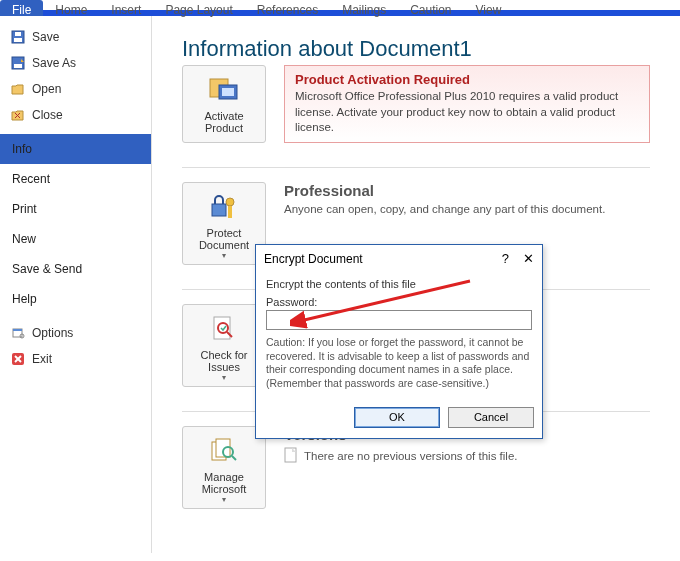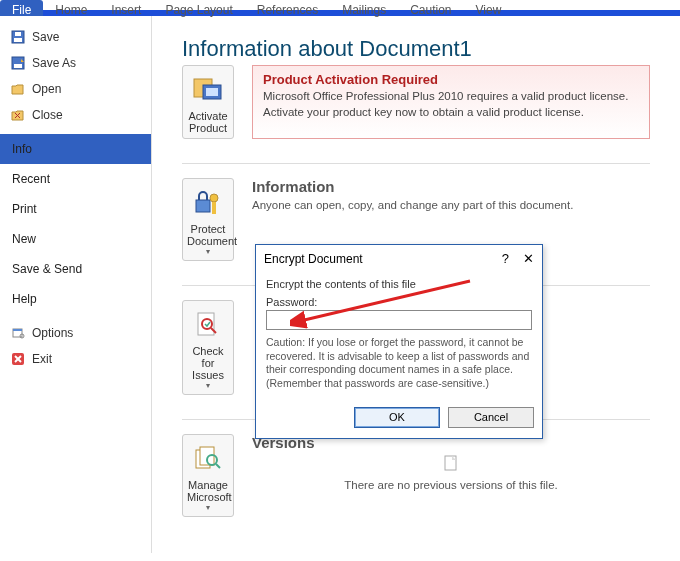--- a/index.html
+++ b/index.html
@@ -16,34 +16,34 @@
 .side-item.selected { background: #3060c0; color: #fff; position: relative; }
 .side-item.selected::after { content:""; position:absolute; right:-8px; top:50%; transform:translateY(-50%); border:8px solid transparent; border-left-color:#3060c0; }
 .side-item.plain { padding: 8px 12px; color:#222; }
 .side-item .icon { width: 16px; height: 16px; display:flex; align-items:center; justify-content:center; }
 .side-sep { height: 6px; }
 
 .content { flex: 1; padding: 20px 30px 20px 30px; overflow: hidden; }
 h1 { font-size: 22px; font-weight: normal; color: #0c4a6e; margin-bottom: 3px; }
 
 .section { display: flex; gap: 18px; margin-bottom: 24px; }
-.big-btn { width: 52px; border:1px solid #ccc; border-radius:3px; padding:6px 4px 4px 4px; text-align:center; font-size:11px; color:#333; background:#f7f7f7; cursor:pointer; }
+.big-btn { width: 84px; border:1px solid #ccc; border-radius:3px; padding:6px 4px 4px 4px; text-align:center; font-size:11px; color:#333; background:#f7f7f7; cursor:pointer; }
 .big-btn .bicon { height:36px; display:flex; align-items:center; justify-content:center; margin-bottom:2px; }
 .big-btn .drop { font-size:8px; color:#666; }
 
 .activation { border:1px solid #e8a0a0; background:linear-gradient(#fdeaea,#fff); padding:6px 10px; }
 .act-title { color:#b02020; font-weight:bold; font-size:13px; margin-bottom:2px; }
 .act-text { font-size:11.5px; color:#444; line-height:1.35; }
 
 .sec-title { font-size:15px; color:#555; font-weight:600; margin-bottom:4px; }
 .sec-desc { font-size:11.5px; color:#555; }
 
 .line { border-top:1px solid #ddd; margin:0 0 14px 0; }
 
-.versions-row { display:flex; align-items:center; gap:6px; font-size:11.5px; color:#555;flex-direction:column; }
+.versions-row { display:flex; align-items:center; gap:6px; font-size:11.5px; color:#555; }
 
 .dialog { position:absolute; left:255px; top:244px; width:288px; background:#fff; border:1px solid #2a5fa8; box-shadow:2px 2px 6px rgba(0,0,0,.2); }
 .dlg-title { display:flex; align-items:center; justify-content:space-between; padding:6px 8px; font-size:12px; }
 .dlg-title .right { display:flex; gap:14px; font-size:13px; }
 .dlg-body { padding:6px 10px 10px 10px; font-size:11px; color:#333; }
 .dlg-body input { width:100%; height:20px; border:1px solid #888; padding:0 4px; font-size:11px; margin:2px 0 6px 0; }
 .dlg-caution { font-size:10.5px; color:#555; line-height:1.3; }
 .dlg-btns { display:flex; justify-content:flex-end; gap:8px; padding:6px 8px 10px 0; }
 .dlg-btns button { width:86px; height:21px; font-size:11px; border:1px solid #888; background:#eee; cursor:pointer; }
 .dlg-btns button.primary { border:1px solid #2a5fa8; background:#eaf2fb; box-shadow:0 0 0 1px #7aa8e0 inset;}
@@ -165,21 +165,21 @@
               <rect x="4" y="12" width="14" height="12" fill="#5b8bd4" stroke="#2a4f90"></rect>
               <path d="M7 12 v-4 a4 4 0 0 1 8 0 v4" fill="none" stroke="#2a4f90" stroke-width="2"></path>
               <circle cx="22" cy="10" r="4" fill="#f0c040" stroke="#b8903a"></circle>
               <rect x="20" y="14" width="4" height="12" fill="#f0c040"></rect>
             </svg>
           </div>
         <div>Protect Document</div>
         <div class="drop">▾</div>
       </div>
       <div style="flex:1">
-        <div class="sec-title">Information</div>
+        <div class="sec-title">Professional</div>
         <div class="sec-desc">Anyone can open, copy, and change any part of this document.</div>
       </div>
     </div>
     <div class="line"></div>
 
     <div class="section">
       <div class="big-btn">
         <div class="bicon">
             <svg width="30" height="30">
               <rect x="5" y="3" width="16" height="22" fill="#fff" stroke="#aaa"></rect>

